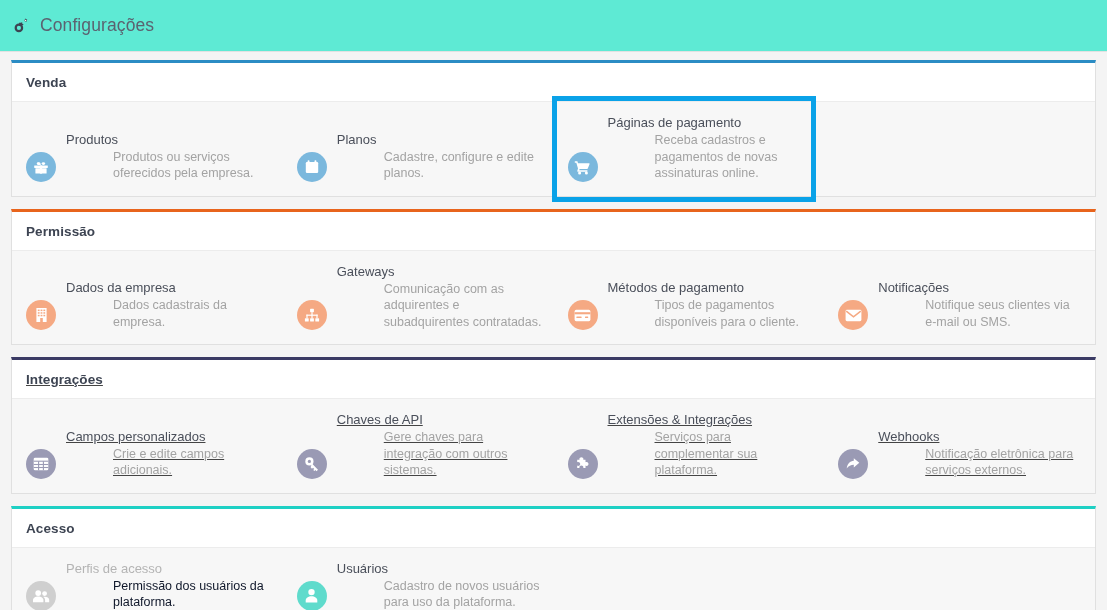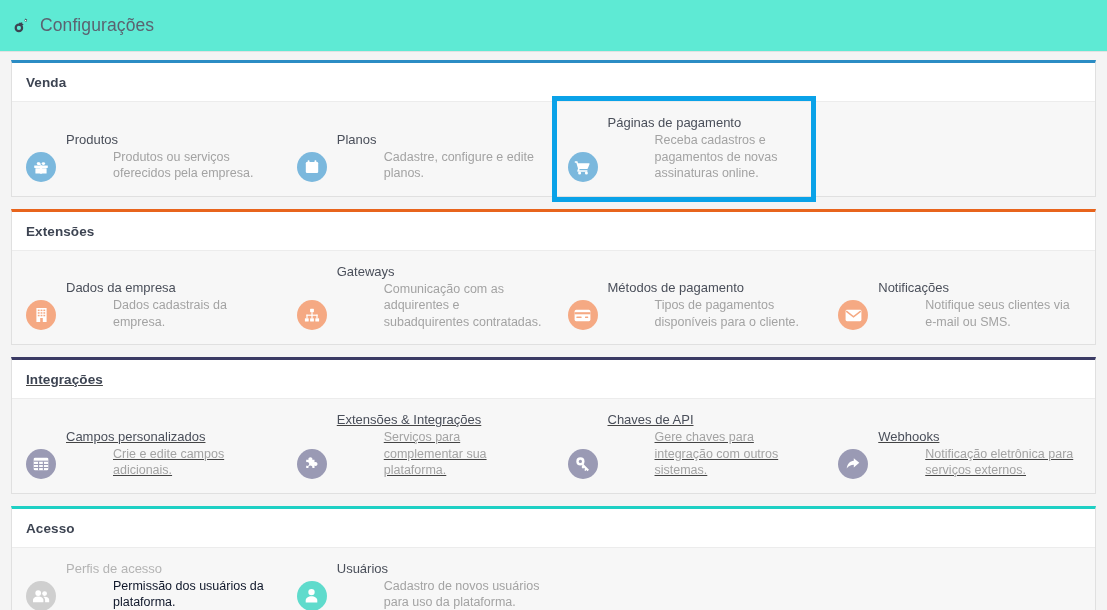--- a/index.html
+++ b/index.html
@@ -190,21 +190,21 @@
             </svg>
           </span>
           <span class="cell-text">
             <div class="cell-title">Páginas de pagamento</div>
             <div class="cell-desc">Receba cadastros e pagamentos de novas assinaturas online.</div>
           </span>
         </div>
       </div>
     </div>
     <div class="panel" style="border-top-color: rgb(232, 100, 28);">
-      <div class="panel-title">Extensões</div>
+      <div class="panel-title">Permissão</div>
       <div class="panel-body">
         <div class="cell">
           <span class="cell-icon" style="background: rgb(245, 169, 131);">
             <svg width="15" height="16" viewBox="0 0 15 16">
               <g fill="white">
                 <rect x="2.4" y="1" width="10.2" height="14" rx=".5"></rect>
                 <g fill="#f5a983">
                   <rect x="3.8" y="2.6" width="1.8" height="1.5"></rect>
                   <rect x="6.6" y="2.6" width="1.8" height="1.5"></rect>
                   <rect x="9.4" y="2.6" width="1.8" height="1.5"></rect>
@@ -297,42 +297,42 @@
           </span>
           <span class="cell-text">
             <div class="cell-title">Campos personalizados</div>
             <div class="cell-desc">Crie e edite campos adicionais.</div>
           </span>
         </div>
         <div class="cell">
           <span class="cell-icon" style="background: rgb(154, 154, 180);">
             <svg width="16" height="16" viewBox="0 0 16 16">
               <g fill="white">
-                <path d="M6.4 1.2c1.1 0 2 .8 2 1.8 0 .3-.1.6-.2.8h2.3v2.4c.3-.2.6-.3 1-.3 1.1 0 2 .9 2 2s-.9 2-2 2c-.4 0-.7-.1-1-.3v2.4H8.2c.1-.3.2-.5.2-.8 0-1-.9-1.8-2-1.8s-2 .8-2 1.8c0 .3.1.6.2.8H2.2V9.6c.3.2.6.3 1 .3 1.1 0 2-.9 2-2s-.9-2-2-2c-.4 0-.7.1-1 .3V3.8h2.4c-.1-.2-.2-.5-.2-.8 0-1 .9-1.8 2-1.8z"></path>
-              </g>
-            </svg>
-          </span>
-          <span class="cell-text">
-            <div class="cell-title">Extensões &amp; Integrações</div>
-            <div class="cell-desc">Serviços para complementar sua plataforma.</div>
-          </span>
-        </div>
-        <div class="cell">
-          <span class="cell-icon" style="background: rgb(154, 154, 180);">
-            <svg width="16" height="16" viewBox="0 0 16 16">
-              <g fill="white">
                 <circle cx="5.4" cy="5.4" r="4.1"></circle>
                 <circle cx="5.4" cy="5.4" r="1.6" fill="#9a9ab4"></circle>
                 <path d="M7.9 7.6l6.1 6.1-1.5 1.5-1.1-1.1-1.0 1.0-1.2-1.2 1.0-1.0-1.2-1.2-1.0 1.0-1.4-1.4z"></path>
               </g>
             </svg>
           </span>
           <span class="cell-text">
             <div class="cell-title">Chaves de API</div>
             <div class="cell-desc">Gere chaves para integração com outros sistemas.</div>
+          </span>
+        </div>
+        <div class="cell">
+          <span class="cell-icon" style="background: rgb(154, 154, 180);">
+            <svg width="16" height="16" viewBox="0 0 16 16">
+              <g fill="white">
+                <path d="M6.4 1.2c1.1 0 2 .8 2 1.8 0 .3-.1.6-.2.8h2.3v2.4c.3-.2.6-.3 1-.3 1.1 0 2 .9 2 2s-.9 2-2 2c-.4 0-.7-.1-1-.3v2.4H8.2c.1-.3.2-.5.2-.8 0-1-.9-1.8-2-1.8s-2 .8-2 1.8c0 .3.1.6.2.8H2.2V9.6c.3.2.6.3 1 .3 1.1 0 2-.9 2-2s-.9-2-2-2c-.4 0-.7.1-1 .3V3.8h2.4c-.1-.2-.2-.5-.2-.8 0-1 .9-1.8 2-1.8z"></path>
+              </g>
+            </svg>
+          </span>
+          <span class="cell-text">
+            <div class="cell-title">Extensões &amp; Integrações</div>
+            <div class="cell-desc">Serviços para complementar sua plataforma.</div>
           </span>
         </div>
         <div class="cell">
           <span class="cell-icon" style="background: rgb(154, 154, 180);">
             <svg width="17" height="16" viewBox="0 0 17 16">
               <g fill="white">
                 <path d="M8.8 2.2v2.6C4.9 5.1 2.4 7.7 1.7 12.6c1.9-2.6 4.2-3.8 7.1-3.8v2.7l5.5-4.7z"></path>
               </g>
             </svg>
           </span>

